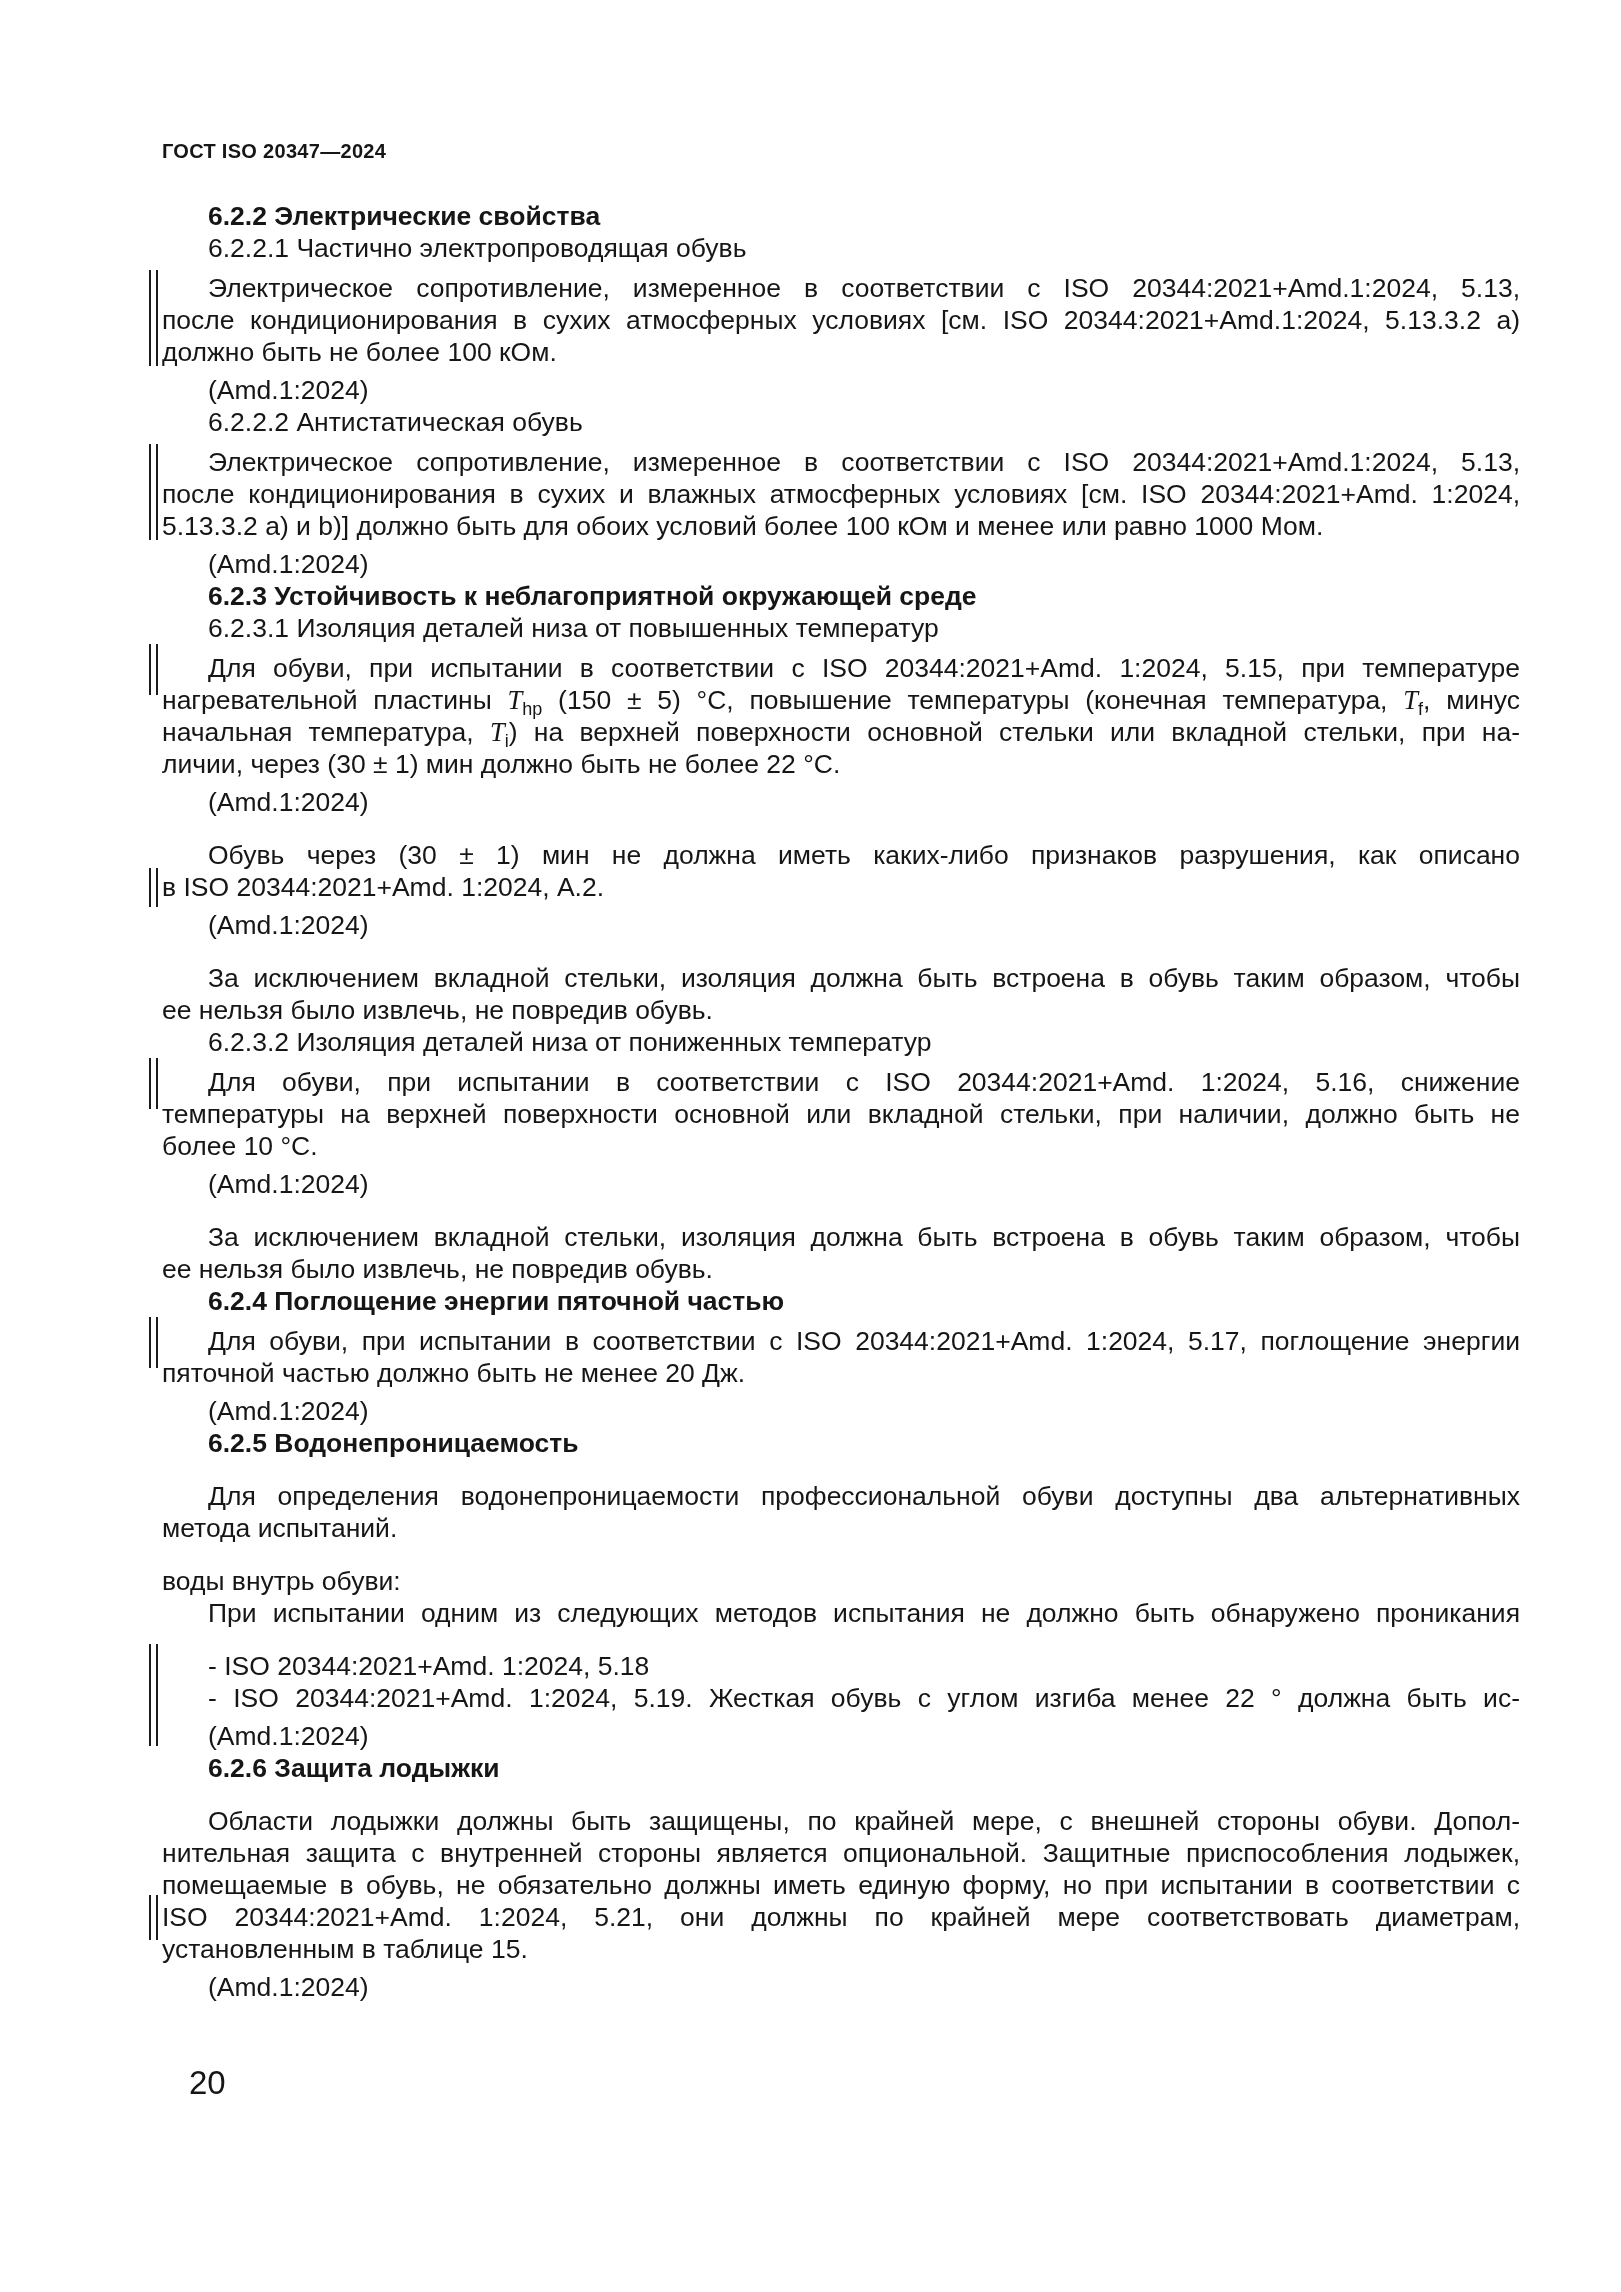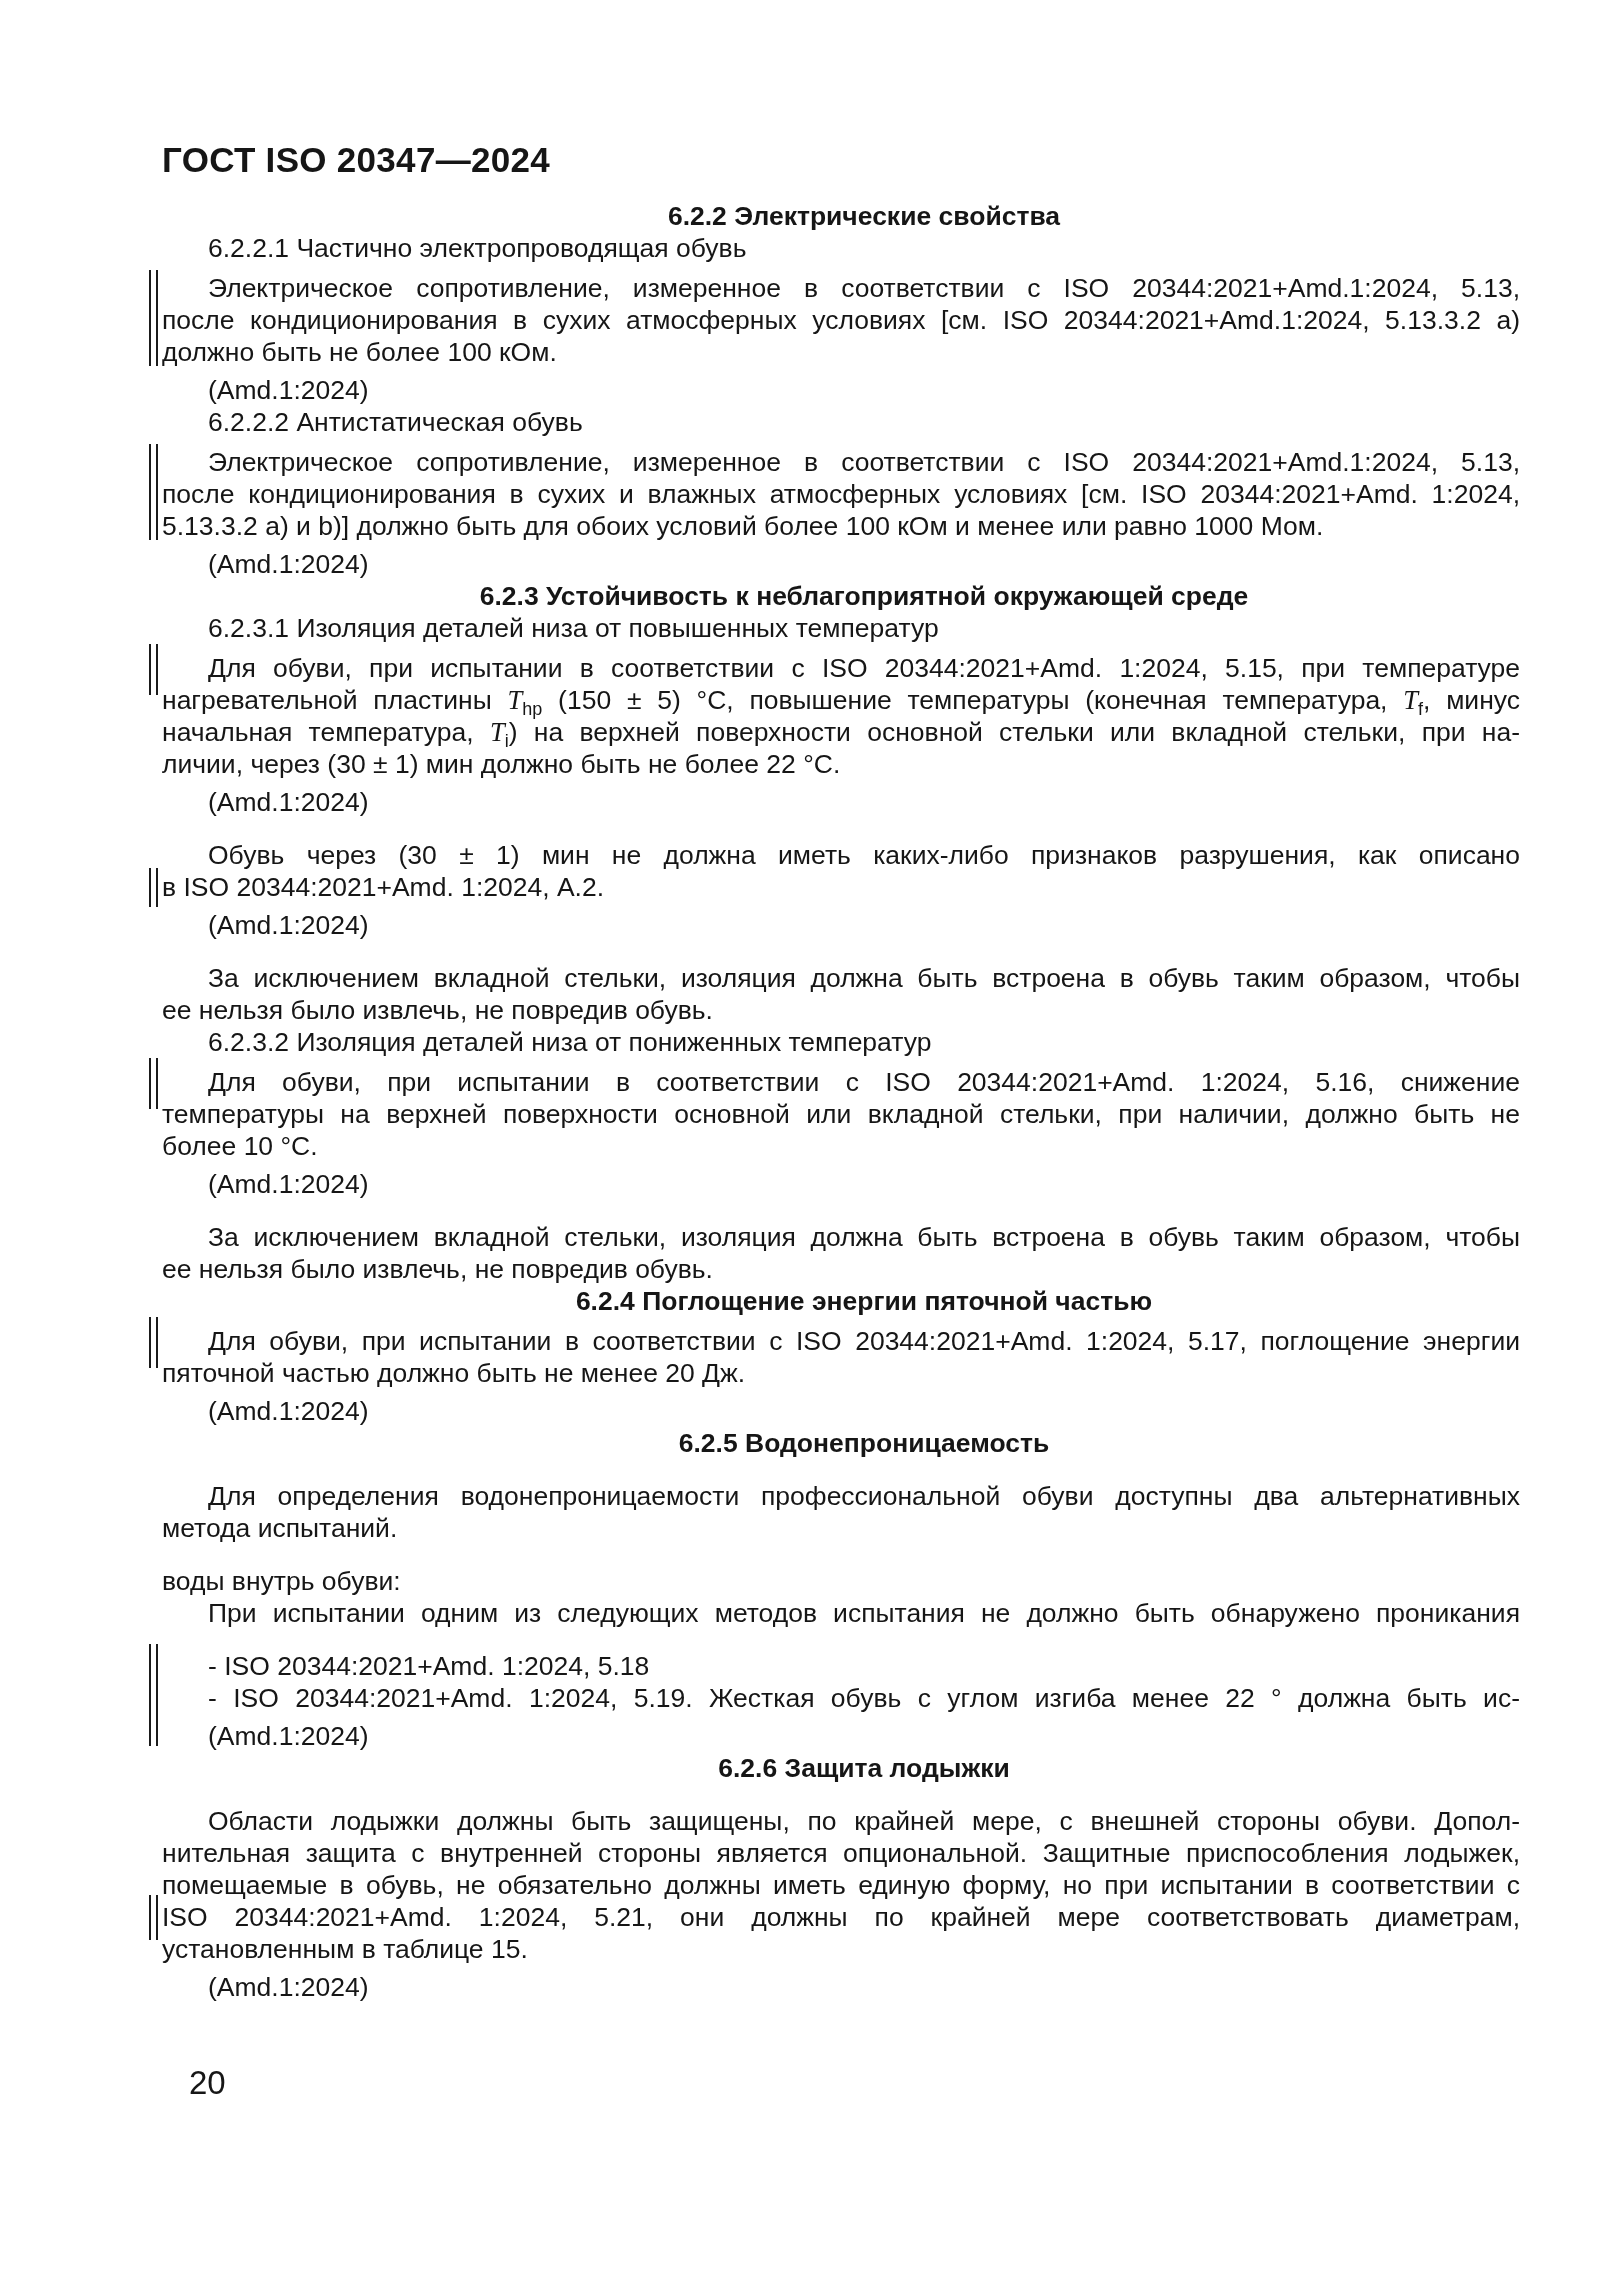--- a/index.html
+++ b/index.html
@@ -3,29 +3,29 @@
 <meta charset="utf-8">
 <style>
   html,body{margin:0;padding:0;}
   body{
     width:1621px;height:2293px;position:relative;background:#ffffff;
     font-family:"Liberation Sans","DejaVu Sans",sans-serif;color:#161616;
     -webkit-font-smoothing:antialiased;
   }
   .doc-header{
     position:absolute;left:162px;top:140px;
-    font-size:35px;font-weight:bold;letter-spacing:0.3px;white-space:nowrap;
+    font-size:20px;font-weight:bold;letter-spacing:0.3px;white-space:nowrap;
   }
   .content{
     position:absolute;left:162px;top:200px;width:1358px;
     font-size:26.5px;line-height:32px;
   }
   .line{min-height:32px;}
   .ind{padding-left:46px;}
-  .b{font-weight:bold;text-align:center;}
+  .b{font-weight:bold;}
   .j{text-align:justify;text-align-last:justify;}
   .para{position:relative;margin-top:21px;}
   .spaced{margin-top:8px;}
   .amd{margin-top:6px;}
   .bar{
     position:absolute;left:-12.7px;width:4.9px;
     border-left:2px solid #1b1b1b;border-right:2px solid #1b1b1b;
   }
   .tv{font-style:italic;font-family:"Liberation Serif","DejaVu Serif",serif;}
   sub{font-size:68%;line-height:0;}

